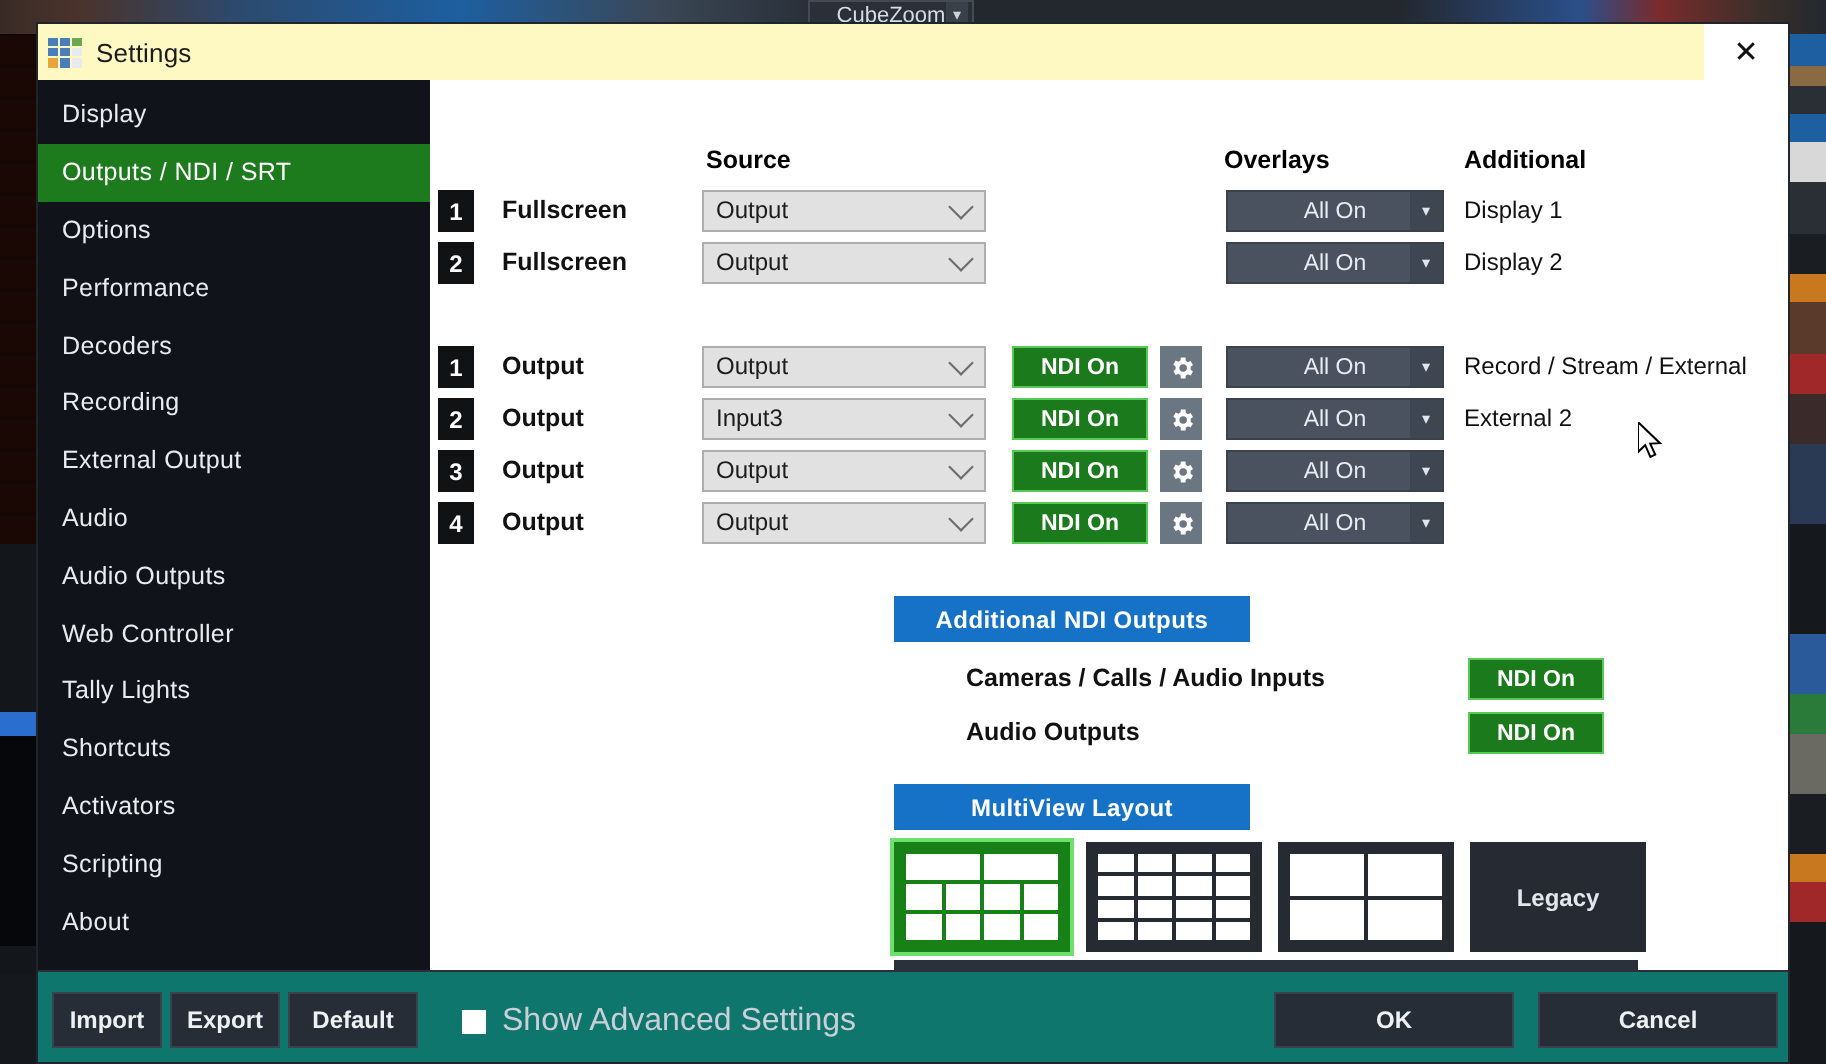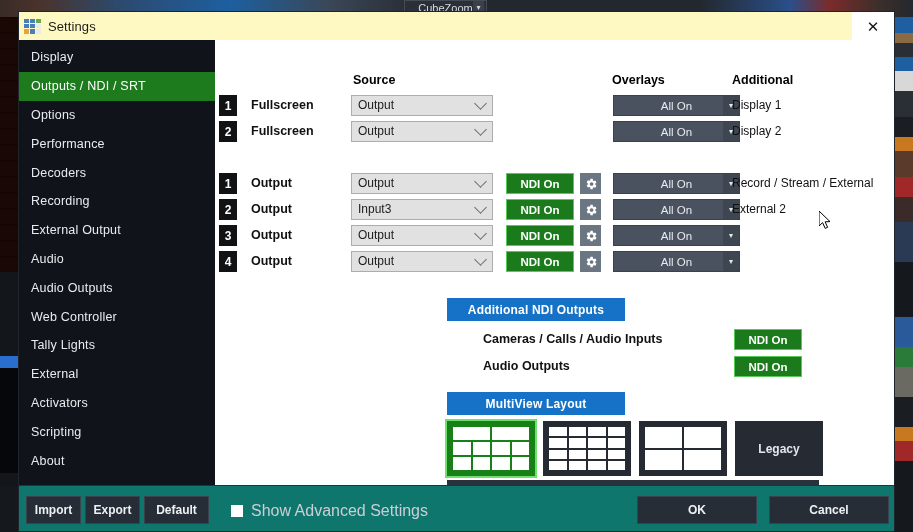--- a/index.html
+++ b/index.html
@@ -126,21 +126,21 @@
     background: #1b7a1b; border: 1px solid #57c957; color: #fff;
     font-size: 11.5px; font-weight: bold; display: flex; align-items: center;
     justify-content: center; cursor: pointer;
   }
   .gear {
     position: absolute; left: 365px; top: 0; width: 21px; height: 21px;
     background: #6b7683; display: flex; align-items: center; justify-content: center;
     cursor: pointer;
   }
   .ovl {
-    position: absolute; left: 398px; top: 0; width: 127px; height: 21px;
+    position: absolute; left: 398px; top: 0; width: 109px; height: 21px;
     background: #49525e; border: 1px solid #39414b; color: #e8ebef;
     font-size: 11.5px; display: flex; align-items: center; justify-content: center;
     cursor: pointer;
   }
   .ovl .arrow {
     position: absolute; right: 0; top: 0; width: 16px; height: 19px;
     background: #3d4651; color: #e2e6ea; font-size: 8px;
     display: flex; align-items: center; justify-content: center;
   }
   .desc {
@@ -267,21 +267,21 @@
           <div class="side-item">
             <span>Audio Outputs</span>
           </div>
           <div class="side-item">
             <span>Web Controller</span>
           </div>
           <div class="side-item">
             <span>Tally Lights</span>
           </div>
           <div class="side-item">
-            <span>External</span>
+            <span>Shortcuts</span>
           </div>
           <div class="side-item">
             <span>Activators</span>
           </div>
           <div class="side-item">
             <span>Scripting</span>
           </div>
           <div class="side-item">
             <span>About</span>
           </div>

